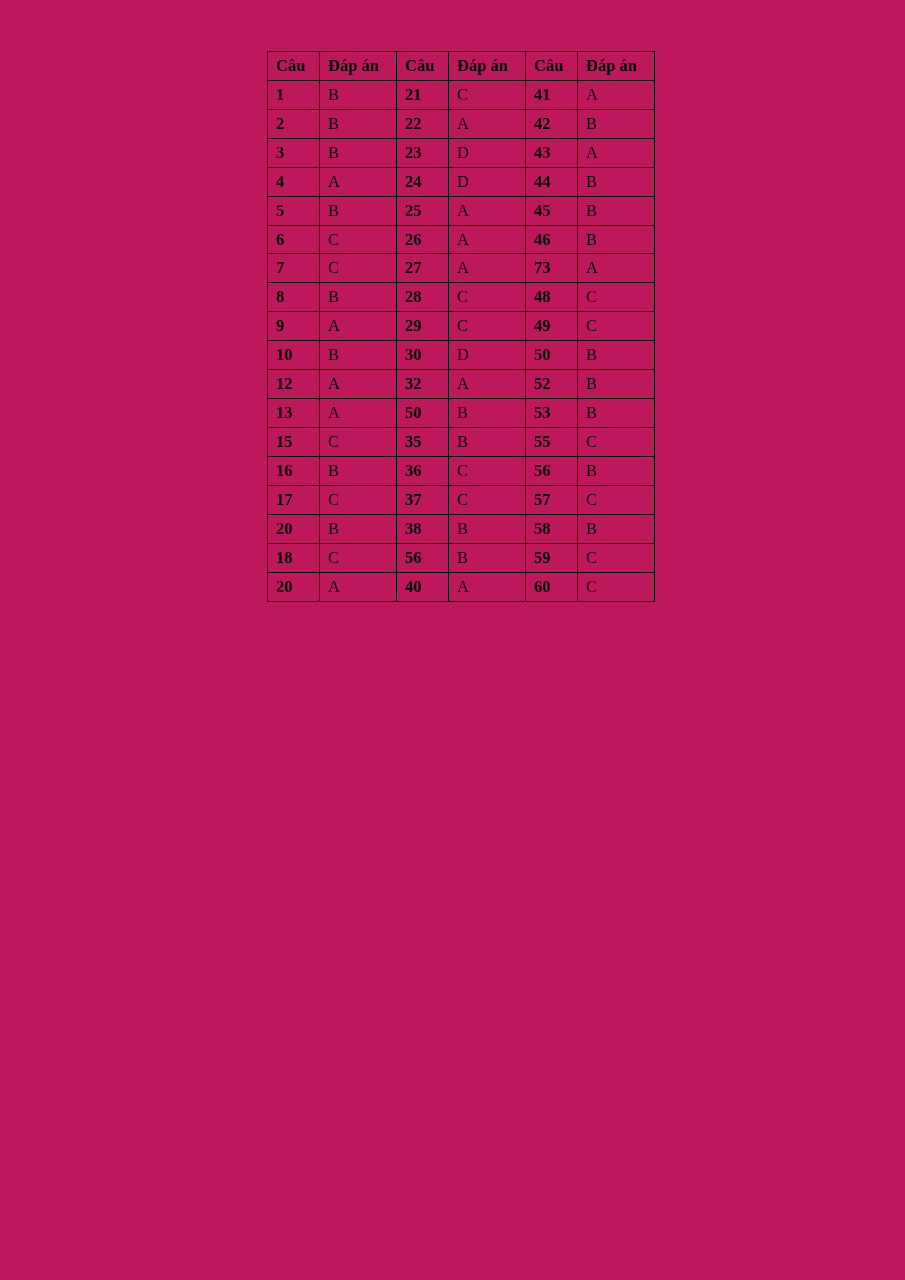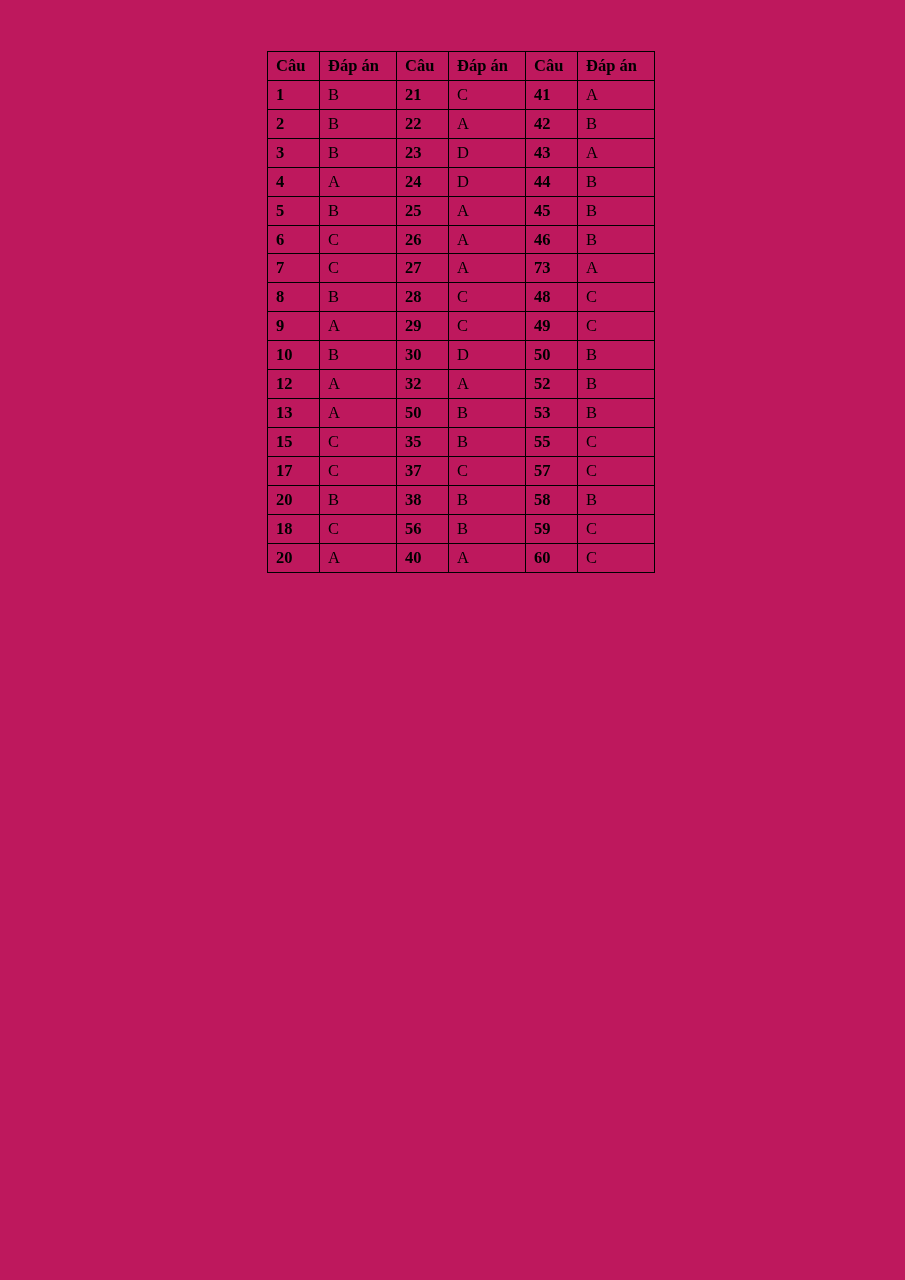--- a/index.html
+++ b/index.html
@@ -183,20 +183,28 @@
         </tr>
         <tr>
           <td class="num">15</td>
           <td class="ans">C</td>
           <td class="num">35</td>
           <td class="ans">B</td>
           <td class="num">55</td>
           <td class="ans">C</td>
         </tr>
         <tr>
+          <td class="num">16</td>
+          <td class="ans">B</td>
+          <td class="num">36</td>
+          <td class="ans">C</td>
+          <td class="num">56</td>
+          <td class="ans">B</td>
+        </tr>
+        <tr>
           <td class="num">17</td>
           <td class="ans">C</td>
           <td class="num">37</td>
           <td class="ans">C</td>
           <td class="num">57</td>
           <td class="ans">C</td>
         </tr>
         <tr>
           <td class="num">20</td>
           <td class="ans">B</td>

